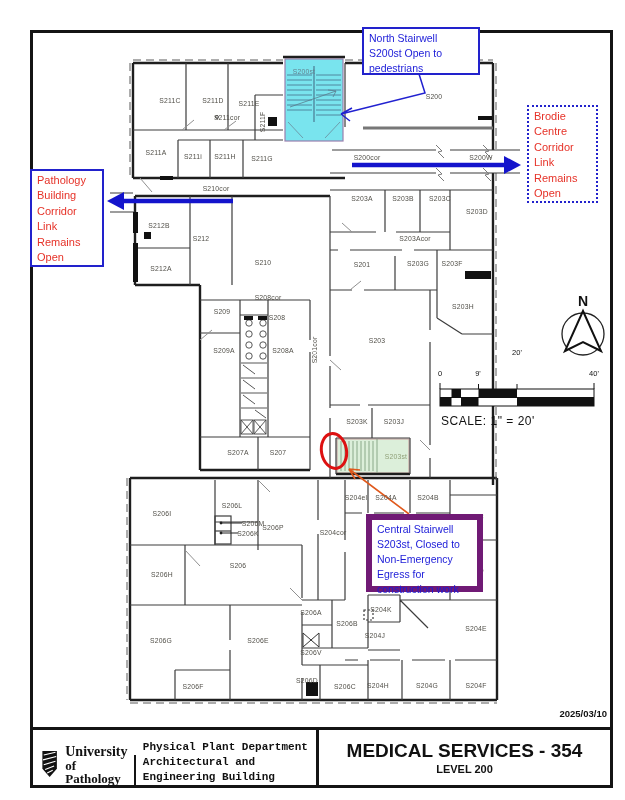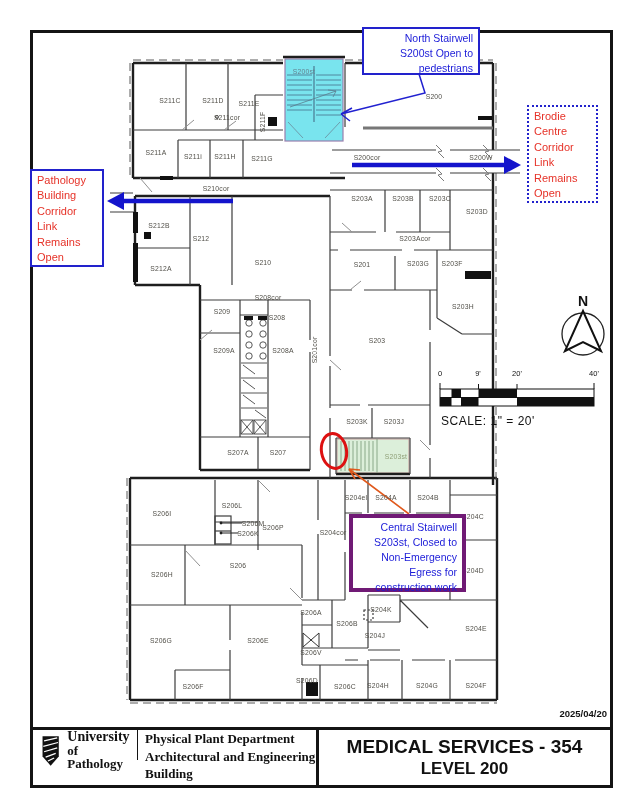--- a/index.html
+++ b/index.html
@@ -5,43 +5,43 @@
   html,body{margin:0;padding:0;background:#fff;}
   *{box-sizing:border-box;}
   #page{position:relative;width:625px;height:800px;background:#fff;font-family:"Liberation Sans","DejaVu Sans",sans-serif;overflow:hidden;}
   #plan-svg{position:absolute;left:0;top:0;}
   .frame{position:absolute;left:30px;top:30px;width:583px;height:758px;border:3px solid #141414;}
   
   #room-labels .rlabel{position:absolute;transform:translate(-50%,-50%);font-size:6.8px;line-height:7px;color:#514f48;white-space:nowrap;letter-spacing:.2px;}
   #room-labels .rot{transform:translate(-50%,-50%) rotate(-90deg);}
   
   .ann{position:absolute;background:#fff;white-space:pre-line;font-size:10.5px;line-height:15px;padding:2px 5px;z-index:6;}
-  .ann-blue-text{color:#1b1bd8;text-align:right;}
+  .ann-blue-text{color:#1b1bd8;}
   .ann-red-text{color:#e63228;font-size:11px;line-height:15.4px;}
   .solid-blue{border:2px solid #2222cc;}
   .dotted-blue{border:2px dotted #2222cc;}
-  .orange-border{border:4px solid #701a75;}
+  .orange-border{border:6px solid #701a75;margin-left:17px;}
   
   .ftext{position:absolute;color:#111;}
   .tick{transform:translate(-50%,0);font-size:7.5px;}
   .north-n{transform:translate(-50%,0);font-size:14px;font-weight:bold;}
   .scale-caption{font-size:12px;letter-spacing:.5px;}
   .date{font-size:9.5px;font-weight:bold;transform:translate(-100%,0);}
   
   .tb{position:absolute;left:30px;top:727px;width:583px;height:61px;border:3px solid #141414;display:flex;z-index:5;background:#fff;}
-  .tb-left{width:286px;border-right:3px solid #141414;display:flex;align-items:flex-start;padding-left:8px;gap:7px;}
+  .tb-left{width:286px;border-right:3px solid #141414;display:flex;align-items:flex-end;padding-left:8px;gap:7px;}
   .tb-right{flex:1;display:flex;flex-direction:column;align-items:center;justify-content:center;line-height:1.15;}
   .uom-word{font-family:"Liberation Serif","DejaVu Serif",serif;font-weight:bold;color:#111;line-height:1;}
   .uom-word .l1{font-size:14px;}
   .uom-word .l2{font-size:13px;}
   .tb-divider{width:2px;height:30px;background:#141414;}
-  .dept{font-family:Liberation Serif, serif;font-weight:bold;font-size:13px;line-height:1.35;color:#111;}
+  .dept{font-family:Liberation Mono, monospace;font-weight:bold;font-size:11px;line-height:1.35;color:#111;}
   .proj{font-size:19px;font-weight:bold;color:#111;}
   .addr{font-size:10px;font-weight:bold;color:#111;margin-top:1px;}
-  .lvl{font-size:17px;font-weight:bold;color:#111;margin-top:1px;}
+  .lvl{font-size:11px;font-weight:bold;color:#111;margin-top:1px;}
 </style>
 </head>
 <body>
 
 <div id="page">
 
   <div class="frame"></div>
 
   <svg id="plan-svg" width="625" height="800" viewBox="0 0 625 800">
 
@@ -272,24 +272,24 @@
 
   <div class="ann ann-blue-text orange-border" style="left:349px;top:514px;width:117px;height:78px;">Central Stairwell
 S203st, Closed to
 Non-Emergency
 Egress for
 construction work</div>
 
   <span class="ftext north-n" style="left:583px;top:293px;">N</span>
   <span class="ftext tick" style="left:440px;top:369px;">0</span>
   <span class="ftext tick" style="left:478px;top:369px;">9'</span>
-  <span class="ftext tick" style="left:517px;top:369px;">20'</span>
+  <span class="ftext tick" style="left:517px;top:348px;">20'</span>
   <span class="ftext tick" style="left:594px;top:369px;">40'</span>
   <span class="ftext scale-caption" style="left:441px;top:414px;">SCALE:  1" = 20'</span>
-  <span class="ftext date" style="left:607px;top:708px;">2025/04/20</span>
+  <span class="ftext date" style="left:607px;top:708px;">2025/03/10</span>
 
   <div class="tb">
     <div class="tb-left">
       <svg width="25" height="42" viewBox="0 0 25 42">
         <path d="M2,2 H23 V28 L12.5,40 L2,28 Z" fill="#111"></path>
         <path d="M4,8 L21,4 M3,15 L22,10 M4,22 L21,17 M6,29 L19,24 M9,34 L17,30" stroke="#fff" stroke-width="1.6" fill="none"></path>
       </svg>
       <div class="uom-word">
         <div class="l1">University</div>
         <div class="l2">of Pathology</div>

